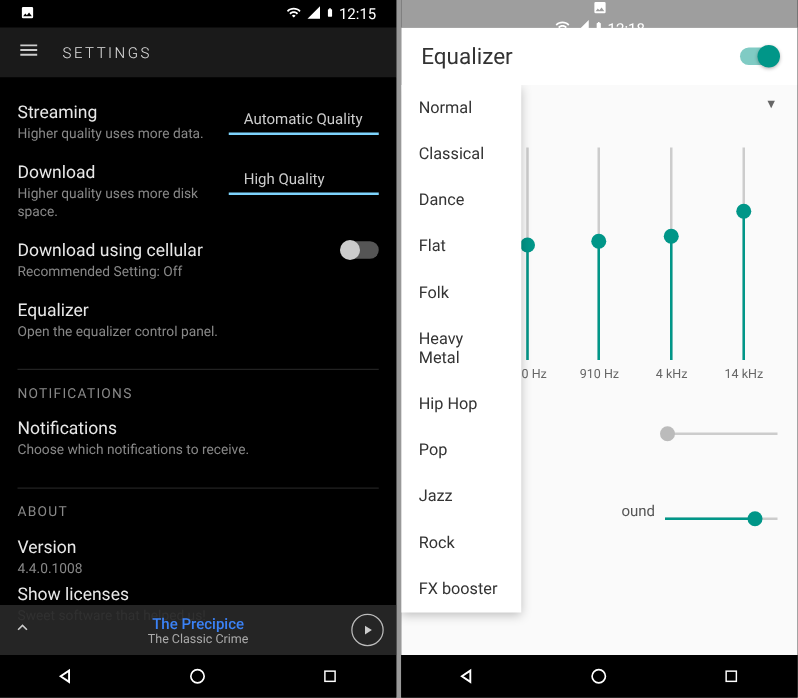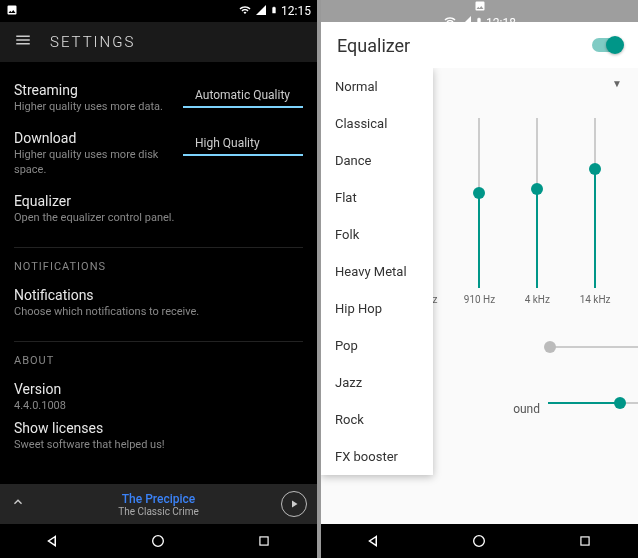--- a/index.html
+++ b/index.html
@@ -1,29 +1,29 @@
 <!DOCTYPE html>
 <html><head>
 <meta charset="utf-8">
 <style>
 * { margin: 0; padding: 0; box-sizing: border-box; font-family: -apple-system, BlinkMacSystemFont, "Segoe UI", Roboto, sans-serif; }
 body { background: #999; width: 638px; height: 558px; display: flex; gap: 4px; overflow: hidden; }
 .phone { flex: 1; background: #000; position: relative; display: flex; flex-direction: column; }
-.left .status-bar, .right .status-bar { height: 22px; display: flex; align-items: center; justify-content: space-between; padding: 0 6px; font-size: 12px; }
+.left .status-bar, .right .status-bar { height: 22px; display: flex; align-items: center; justify-content: space-between; padding: 0 16px; font-size: 12px; }
 .left .status-bar { background: #000; color: #fff; }
 .right .status-bar { background: #9e9e9e; color: #fff; flex-direction: column; }
 .status-left { display: flex; align-items: center; gap: 4px; }
 .status-right { display: flex; align-items: center; gap: 3px; }
 .nav-bar { height: 34px; background: #000; display: flex; align-items: center; justify-content: space-around; color: #fff; }
 .nav-btn { width: 20px; height: 20px; display: flex; align-items: center; justify-content: center; }
 
 
 .left .app-bar { height: 40px; background: #1a1a1a; display: flex; align-items: center; padding: 0 14px; gap: 18px; }
 .left .app-bar .hamburger { color: #ccc; }
-.left .app-bar .title { color: #e0e0e0; font-size: 15px; letter-spacing: 2px; font-weight: 300; }
+.left .app-bar .title { color: #e0e0e0; font-size: 12px; letter-spacing: 2px; font-weight: 300; }
 .left .content { flex: 1; background: #000; color: #fff; padding: 12px 14px 0 14px; overflow: hidden; position: relative; }
 .setting-row { display: flex; justify-content: space-between; align-items: flex-start; padding: 8px 0; }
 .setting-text { flex: 1; }
 .setting-title { font-size: 14px; color: #e8e8e8; }
 .setting-sub { font-size: 11px; color: #888; line-height: 1.3; margin-top: 2px; }
 .setting-value { font-size: 12px; color: #ccc; padding: 6px 4px 4px 12px; border-bottom: 2px solid #7dd3fc; min-width: 120px; text-align: left; }
 .switch { width: 30px; height: 14px; background: #555; border-radius: 7px; position: relative; }
 .switch::after { content: ""; position: absolute; width: 16px; height: 16px; background: #ccc; border-radius: 50%; top: -1px; left: -1px; }
 .section-header { font-size: 11px; color: #888; letter-spacing: 1px; margin: 14px 0 6px 0; border-top: 1px solid #222; padding-top: 12px; }
 .now-playing { position: absolute; bottom: 0; left: 0; right: 0; height: 40px; background: rgba(40,40,40,0.92); display: flex; align-items: center; padding: 0 10px; color: #ddd; }
@@ -39,26 +39,26 @@
 .toggle-on { width: 30px; height: 14px; background: #80cbc4; border-radius: 7px; position: relative; }
 .toggle-on::after { content: ""; position: absolute; width: 18px; height: 18px; background: #009688; border-radius: 50%; top: -2px; right: -2px; box-shadow: 0 1px 3px rgba(0,0,0,0.3); }
 .right .content { flex: 1; background: #fafafa; position: relative; overflow: hidden; }
 .dropdown-anchor { position: absolute; top: 10px; right: 16px; color: #666; font-size: 10px; }
 .eq-sliders { position: absolute; top: 50px; left: 14px; right: 14px; height: 210px; display: flex; justify-content: space-around; }
 .slider-col { display: flex; flex-direction: column; align-items: center; width: 42px; }
 .vtrack { width: 2px; height: 170px; background: #ccc; position: relative; }
 .vtrack .fill { position: absolute; bottom: 0; width: 2px; background: #009688; }
 .vtrack .thumb { position: absolute; width: 12px; height: 12px; background: #009688; border-radius: 50%; left: -5px; }
 .freq-label { font-size: 10px; color: #666; margin-top: 6px; }
-.extra-slider { position: absolute; right: 0; display: flex; align-items: flex-start; gap: 8px; }
+.extra-slider { position: absolute; right: 16px; display: flex; align-items: flex-end; gap: 8px; }
 .hslider { width: 90px; height: 2px; background: #ccc; position: relative; }
 .hslider .fill { position: absolute; left: 0; height: 2px; background: #009688; }
 .hslider .thumb { position: absolute; top: -5px; width: 12px; height: 12px; background: #009688; border-radius: 50%; }
 .extra-label { font-size: 12px; color: #555; }
-.dropdown-menu { position: absolute; top: 0; left: 0; width: 112px; background: #fff; box-shadow: 0 2px 8px rgba(0,0,0,0.25); z-index: 10; }
+.dropdown-menu { position: absolute; top: 0; left: 0; width: 96px; background: #fff; box-shadow: 0 2px 8px rgba(0,0,0,0.25); z-index: 10; }
 .dropdown-item { padding: 11px 14px; font-size: 13px; color: #333; }
 </style>
 </head>
 <body>
 
 <div class="phone left">
   <div class="status-bar">
     <div class="status-left">
       <span>
         <svg width="12" height="12" viewBox="0 0 24 24" fill="#fff">
@@ -99,20 +99,27 @@
     </div>
 
     <div class="setting-row">
       <div class="setting-text">
         <div class="setting-title">Download</div>
         <div class="setting-sub">Higher quality uses more disk space.</div>
       </div>
       <div class="setting-value">High Quality</div>
     </div>
 
+    <div class="setting-row">
+      <div class="setting-text">
+        <div class="setting-title">Download using cellular</div>
+        <div class="setting-sub">Recommended Setting: Off</div>
+      </div>
+      <div class="switch"></div>
+    </div>
 
     <div class="setting-row">
       <div class="setting-text">
         <div class="setting-title">Equalizer</div>
         <div class="setting-sub">Open the equalizer control panel.</div>
       </div>
     </div>
 
     <div class="section-header">NOTIFICATIONS</div>
     <div class="setting-row">

